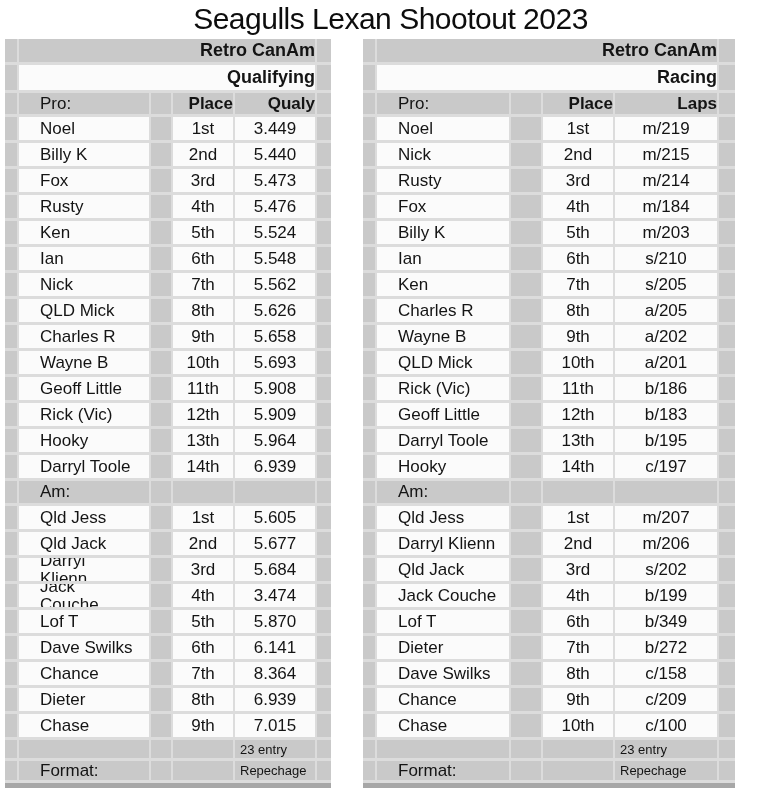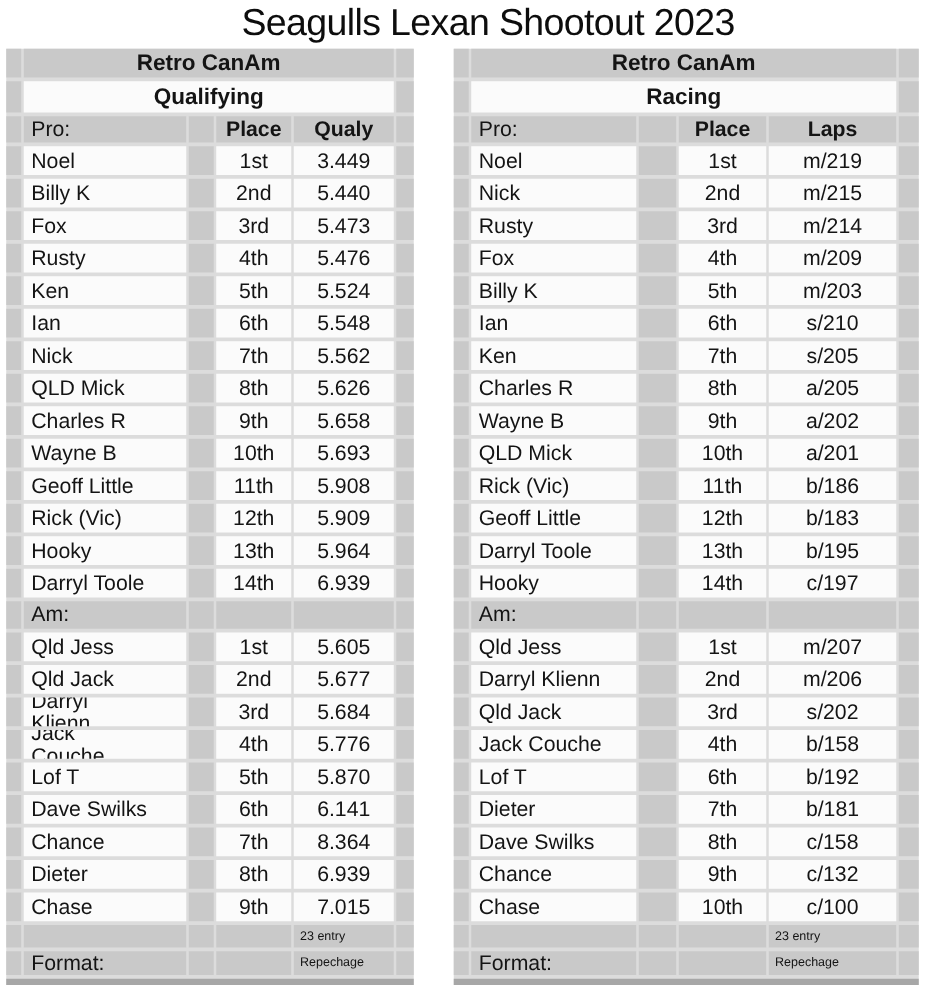--- a/index.html
+++ b/index.html
@@ -33,24 +33,24 @@
   .cell{
     display:flex;align-items:center;
     overflow:hidden;
     font-size:17px;
   }
   .gray{background:#c9c9c9;}
   .white{background:#fbfbfb;}
   .span4{grid-column:2 / span 4;}
   .span6{grid-column:1 / span 6;}
   .center{justify-content:center;text-align:center;}
-  .bold{font-weight:700;}
+  .bold{font-weight:700;justify-content:flex-end;}
   .hdr{font-size:18px;}
-  .name{padding-left:6px;white-space:nowrap;}
-  .small{font-size:10px;padding-left:5px;text-align:center;}
+  .name{padding-left:21px;white-space:nowrap;}
+  .small{font-size:13px;padding-left:5px;text-align:center;}
   .clip .txt{
     display:block;width:70px;
     line-height:18px;white-space:normal;
   }
   .strip{background:#a7a7a7;}
 </style>
 </head>
 <body>
 
 <h1 class="page-title">Seagulls Lexan Shootout 2023</h1>
@@ -293,21 +293,21 @@
       <div class="cell gray"></div>
       <div class="cell gray"></div>
       <div class="cell white name clip">
         <span class="txt">Jack Couche</span>
       </div>
       <div class="cell gray"></div>
       <div class="cell white center">
         <span class="txt">4th</span>
       </div>
       <div class="cell white center">
-        <span class="txt">5.776</span>
+        <span class="txt">3.474</span>
       </div>
       <div class="cell gray"></div>
       <div class="cell gray"></div>
       <div class="cell white name">
         <span class="txt">Lof T</span>
       </div>
       <div class="cell gray"></div>
       <div class="cell white center">
         <span class="txt">5th</span>
       </div>
@@ -444,21 +444,21 @@
       <div class="cell gray"></div>
       <div class="cell gray"></div>
       <div class="cell white name">
         <span class="txt">Fox</span>
       </div>
       <div class="cell gray"></div>
       <div class="cell white center">
         <span class="txt">4th</span>
       </div>
       <div class="cell white center">
-        <span class="txt">m/209</span>
+        <span class="txt">m/184</span>
       </div>
       <div class="cell gray"></div>
       <div class="cell gray"></div>
       <div class="cell white name">
         <span class="txt">Billy K</span>
       </div>
       <div class="cell gray"></div>
       <div class="cell white center">
         <span class="txt">5th</span>
       </div>
@@ -620,45 +620,45 @@
       <div class="cell gray"></div>
       <div class="cell gray"></div>
       <div class="cell white name">
         <span class="txt">Jack Couche</span>
       </div>
       <div class="cell gray"></div>
       <div class="cell white center">
         <span class="txt">4th</span>
       </div>
       <div class="cell white center">
-        <span class="txt">b/158</span>
+        <span class="txt">b/199</span>
       </div>
       <div class="cell gray"></div>
       <div class="cell gray"></div>
       <div class="cell white name">
         <span class="txt">Lof T</span>
       </div>
       <div class="cell gray"></div>
       <div class="cell white center">
         <span class="txt">6th</span>
       </div>
       <div class="cell white center">
-        <span class="txt">b/192</span>
+        <span class="txt">b/349</span>
       </div>
       <div class="cell gray"></div>
       <div class="cell gray"></div>
       <div class="cell white name">
         <span class="txt">Dieter</span>
       </div>
       <div class="cell gray"></div>
       <div class="cell white center">
         <span class="txt">7th</span>
       </div>
       <div class="cell white center">
-        <span class="txt">b/181</span>
+        <span class="txt">b/272</span>
       </div>
       <div class="cell gray"></div>
       <div class="cell gray"></div>
       <div class="cell white name">
         <span class="txt">Dave Swilks</span>
       </div>
       <div class="cell gray"></div>
       <div class="cell white center">
         <span class="txt">8th</span>
       </div>
@@ -668,21 +668,21 @@
       <div class="cell gray"></div>
       <div class="cell gray"></div>
       <div class="cell white name">
         <span class="txt">Chance</span>
       </div>
       <div class="cell gray"></div>
       <div class="cell white center">
         <span class="txt">9th</span>
       </div>
       <div class="cell white center">
-        <span class="txt">c/132</span>
+        <span class="txt">c/209</span>
       </div>
       <div class="cell gray"></div>
       <div class="cell gray"></div>
       <div class="cell white name">
         <span class="txt">Chase</span>
       </div>
       <div class="cell gray"></div>
       <div class="cell white center">
         <span class="txt">10th</span>
       </div>

